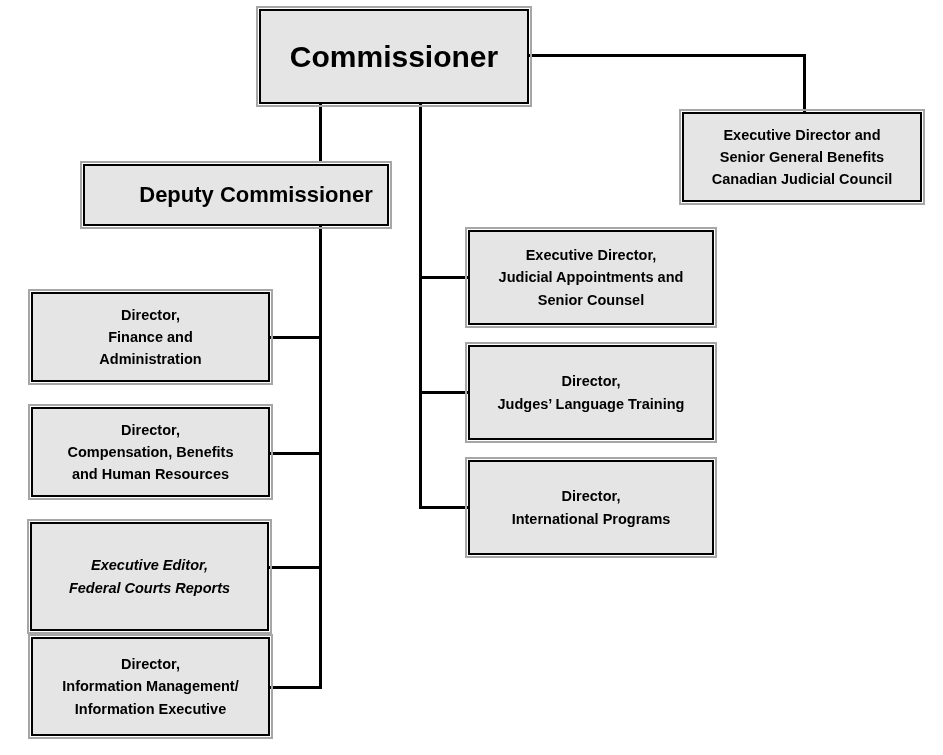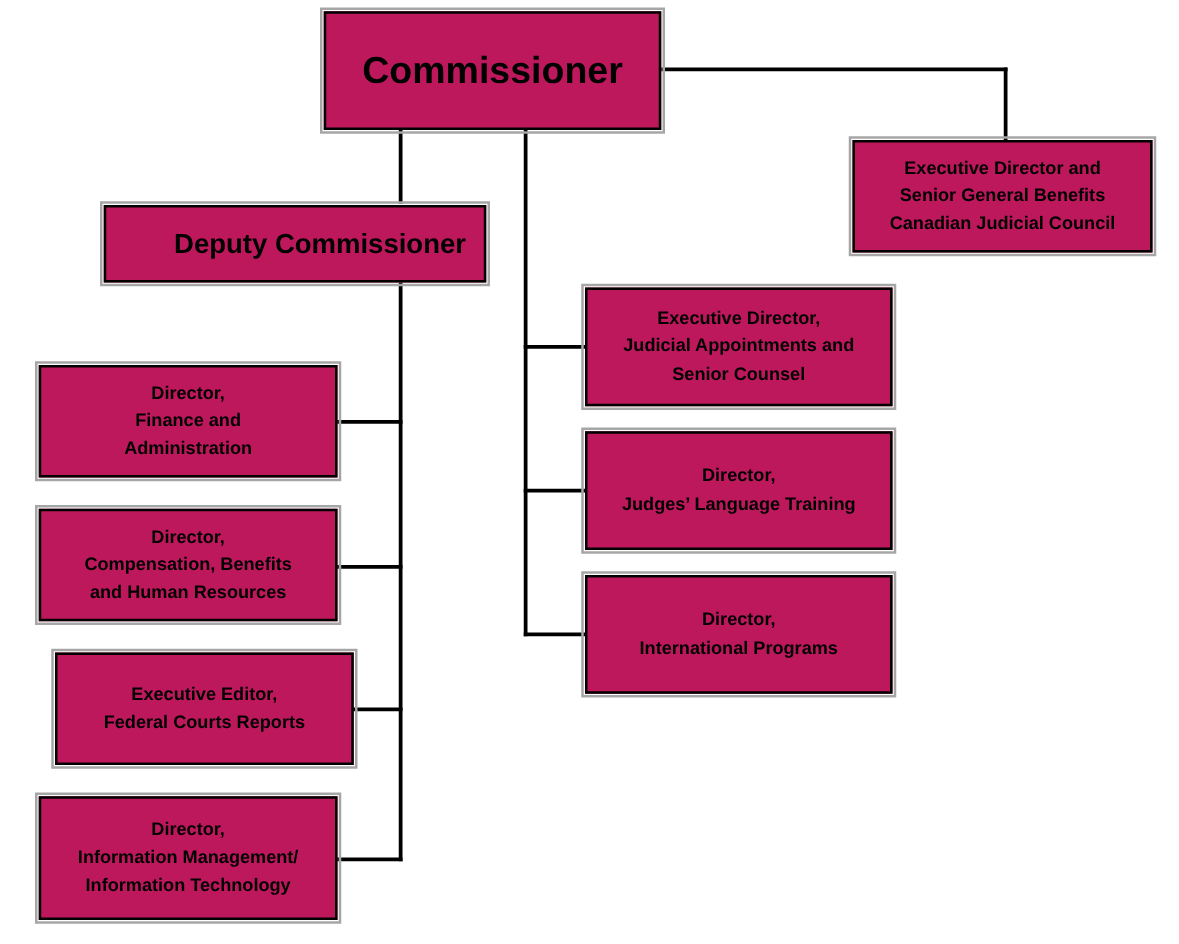--- a/index.html
+++ b/index.html
@@ -23,21 +23,21 @@
     position: absolute;
     background: #000000;
   }
   .line-h { height: 3px; }
   .line-v { width: 3px; }
 
   
   .node {
     position: absolute;
     box-sizing: border-box;
-    background: #be185d;
+    background: #e5e5e5;
     border: 2px solid #000000;
     outline: 2px solid #a6a6a6;
     outline-offset: 1px;
     display: flex;
     flex-direction: column;
     align-items: center;
     justify-content: center;
     text-align: center;
     color: #000000;
     font-weight: bold;
@@ -105,29 +105,29 @@
     <span class="ln">Finance and</span>
     <span class="ln">Administration</span>
   </div>
 
   <div class="node node-sub" style="left:31px; top:407px; width:239px; height:90px;">
     <span class="ln">Director,</span>
     <span class="ln">Compensation, Benefits</span>
     <span class="ln">and Human Resources</span>
   </div>
 
-  <div class="node node-sub" style="left:44px; top:522px; width:239px; height:90px;">
+  <div class="node node-sub" style="left:30px; top:522px; width:239px; height:109px;font-style:italic;">
     <span class="ln">Executive Editor,</span>
     <span class="ln">Federal Courts Reports</span>
   </div>
 
   <div class="node node-sub" style="left:31px; top:637px; width:239px; height:99px;">
     <span class="ln">Director,</span>
     <span class="ln">Information Management/</span>
-    <span class="ln">Information Technology</span>
+    <span class="ln">Information Executive</span>
   </div>
 
   <div class="node node-sub" style="left:468px; top:230px; width:246px; height:95px;">
     <span class="ln">Executive Director,</span>
     <span class="ln">Judicial Appointments and</span>
     <span class="ln">Senior Counsel</span>
   </div>
 
   <div class="node node-sub" style="left:468px; top:345px; width:246px; height:95px;">
     <span class="ln">Director,</span>

